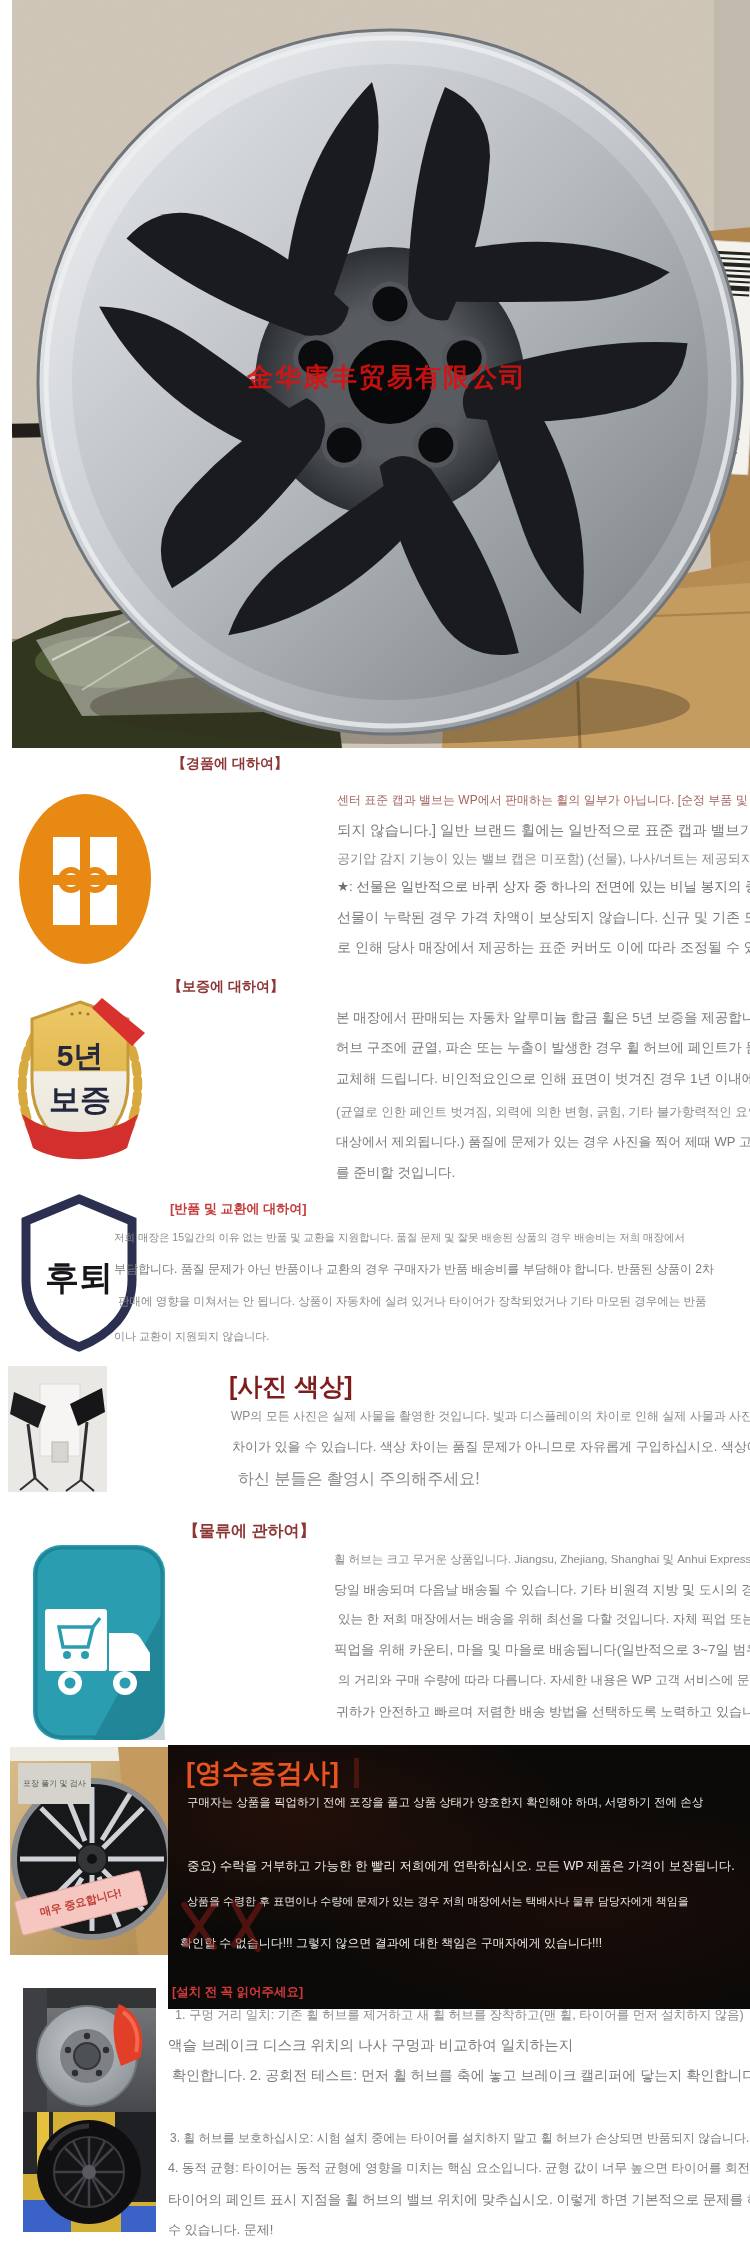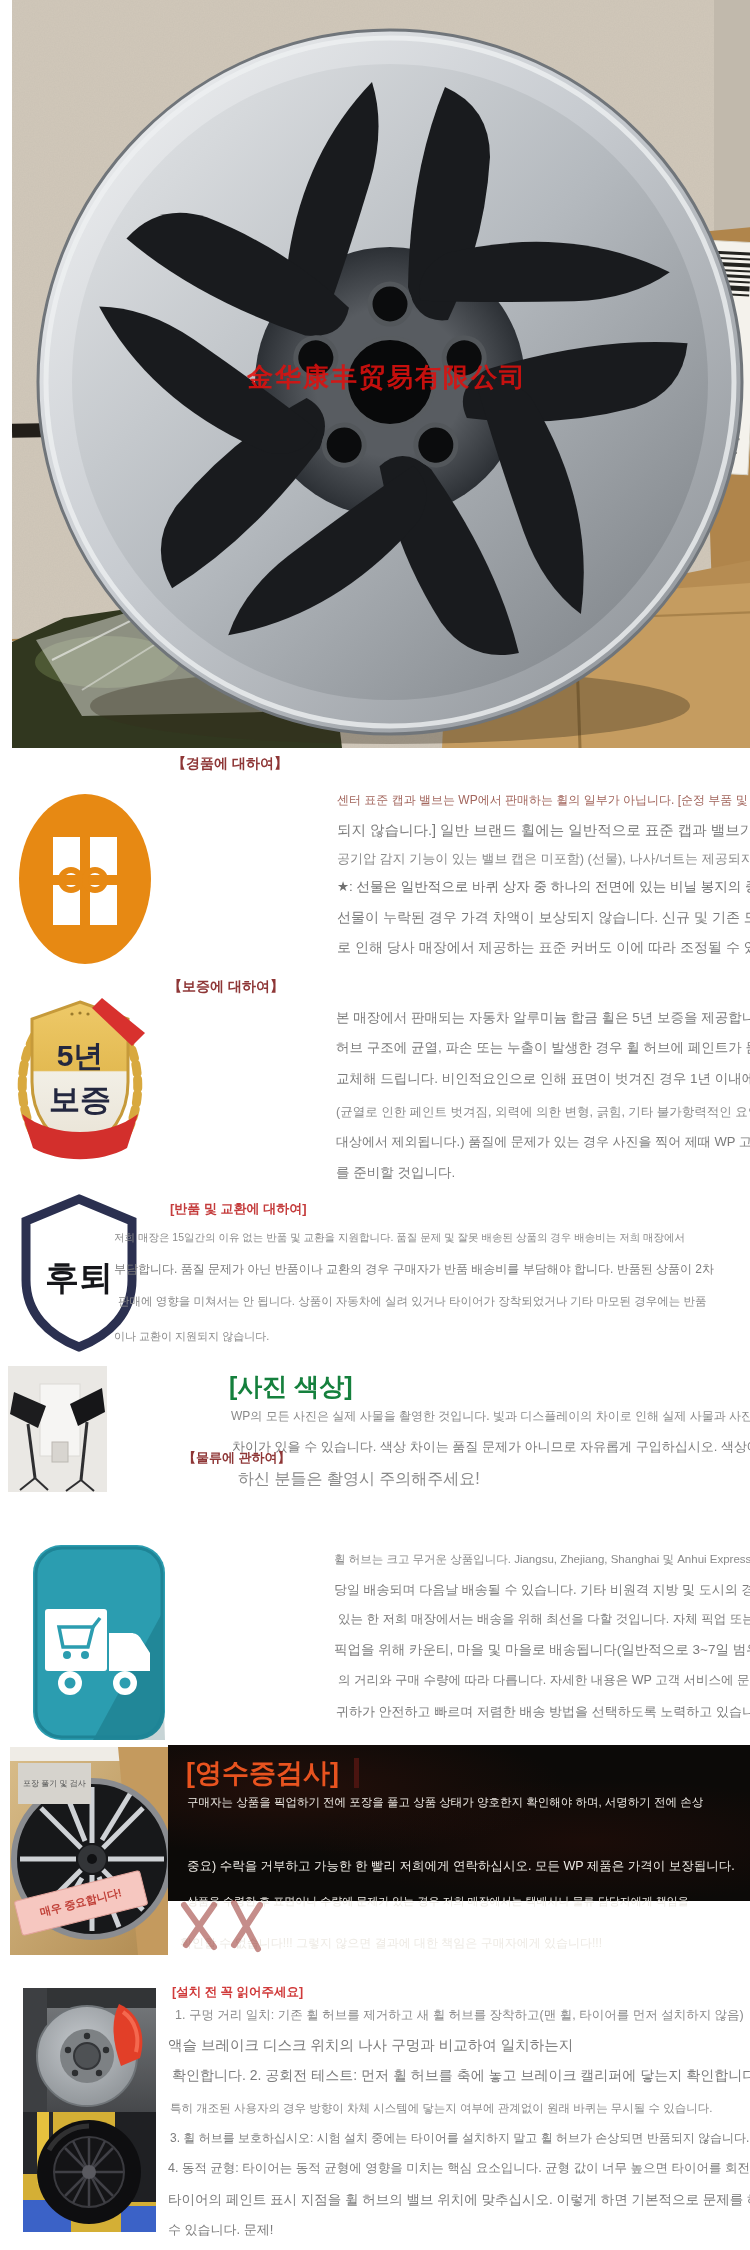--- a/index.html
+++ b/index.html
@@ -3,21 +3,21 @@
 <meta charset="utf-8">
 <style>
   html,body{margin:0;padding:0;background:#fff;}
   .stage{position:relative;width:750px;height:2250px;overflow:hidden;background:#fff;
          font-family:"Liberation Sans","DejaVu Sans",sans-serif;}
   .abs{position:absolute;}
   .ln{position:absolute;white-space:nowrap;color:#7b7b7b;line-height:1.25;}
   .ttl{position:absolute;white-space:nowrap;font-weight:bold;color:#8e3636;}
   .wm{position:absolute;left:0;right:0;top:360px;text-align:center;
       font-size:26px;font-weight:bold;letter-spacing:2px;color:rgba(222,16,14,.88);}
-  .blackbox{position:absolute;left:168px;top:1745px;width:582px;height:156px;background:#0c0a08;
+  .blackbox{position:absolute;left:168px;top:1745px;width:582px;height:264px;background:#0c0a08;
       background-image:radial-gradient(ellipse at 22% 28%,rgba(70,22,12,.4),transparent 42%),
                        radial-gradient(ellipse at 72% 62%,rgba(55,16,9,.35),transparent 46%);}
   .rphoto{position:absolute;left:10px;top:1747px;width:158px;height:208px;overflow:hidden;}
   .sticker{position:absolute;left:6px;top:138px;width:128px;height:34px;background:#f6c7c0;
       border:1px solid #e3a39b;border-radius:3px;transform:rotate(-14deg);
       color:#c04038;font-size:11px;font-weight:bold;line-height:32px;text-align:center;white-space:nowrap;}
   .ptag{position:absolute;left:8px;top:16px;padding:15px 5px;background:#d6d3cd;color:#555;
       font-size:8px;white-space:nowrap;}
 </style>
 </head>
@@ -210,26 +210,26 @@
     <polygon points="6,26 38,40 30,62 2,48" fill="#1c1c1e"></polygon>
     <line x1="20" y1="58" x2="27" y2="112" stroke="#2e2e30" stroke-width="3"></line>
     <line x1="27" y1="112" x2="12" y2="124" stroke="#2e2e30" stroke-width="2"></line>
     <line x1="27" y1="112" x2="40" y2="124" stroke="#2e2e30" stroke-width="2"></line>
     <polygon points="94,22 62,38 70,60 97,46" fill="#161618"></polygon>
     <line x1="79" y1="56" x2="73" y2="114" stroke="#2e2e30" stroke-width="3"></line>
     <line x1="73" y1="114" x2="58" y2="125" stroke="#2e2e30" stroke-width="2"></line>
     <line x1="73" y1="114" x2="86" y2="125" stroke="#2e2e30" stroke-width="2"></line>
     <rect x="44" y="76" width="16" height="20" fill="#d8d5d0" stroke="#bbb8b2"></rect>
   </svg>
-  <div class="ttl" style="left:229px;top:1370px;font-size:25px;color:#15803d;">[사진 색상]</div>
+  <div class="ttl" style="left:229px;top:1370px;font-size:25px;color:#7f1d1d;">[사진 색상]</div>
   <div class="ln" style="left:231px;top:1409px;font-size:12px;color:#8a8a8a;">WP의 모든 사진은 실제 사물을 촬영한 것입니다. 빛과 디스플레이의 차이로 인해 실제 사물과 사진 사이에 색상</div>
   <div class="ln" style="left:232px;top:1439px;font-size:13px;">차이가 있을 수 있습니다. 색상 차이는 품질 문제가 아니므로 자유롭게 구입하십시오. 색상에 매우 민감</div>
   <div class="ln" style="left:238px;top:1469px;font-size:16px;color:#8a8a8a;">하신 분들은 촬영시 주의해주세요!</div>
 
-  <div class="ttl" style="left:183px;top:1449px;font-size:13px;">【물류에 관하여】</div>
+  <div class="ttl" style="left:183px;top:1521px;font-size:16px;">【물류에 관하여】</div>
   <svg class="abs" style="left:33px;top:1545px;" width="132" height="195" viewBox="0 0 132 195">
     <rect width="132" height="195" rx="28" fill="#2b9db0"></rect>
     <path d="M128,70 L132,195 L60,195 Z" fill="rgba(0,60,70,.22)"></path>
     <rect x="3" y="3" width="126" height="189" rx="26" fill="none" stroke="#1e8496" stroke-width="3"></rect>
     <g transform="translate(10,44)">
       <rect x="2" y="20" width="62" height="62" rx="3" fill="#fff"></rect>
       <polygon points="16,38 50,38 45,58 20,58" fill="none" stroke="#2b9db0" stroke-width="3.5"></polygon>
       <line x1="50" y1="38" x2="57" y2="29" stroke="#2b9db0" stroke-width="3.5"></line>
       <circle cx="24" cy="66" r="4" fill="#2b9db0"></circle>
         <circle cx="42" cy="66" r="4" fill="#2b9db0"></circle>
@@ -334,19 +334,18 @@
         <line x1="90" y1="36" x2="42" y2="84"></line>
       <line x1="50" y1="29" x2="82" y2="91"></line>
         <line x1="82" y1="29" x2="50" y2="91"></line>
     </g>
     <circle cx="66" cy="60" r="7" fill="#5a5a60"></circle>
     <path d="M26,38 A46,46 0 0 1 66,14" fill="none" stroke="rgba(255,255,255,.14)" stroke-width="5"></path>
   </svg>
   <div class="ln" style="left:175px;top:2008px;font-size:12.5px;color:#8a8a8a;">1. 구멍 거리 일치: 기존 휠 허브를 제거하고 새 휠 허브를 장착하고(맨 휠, 타이어를 먼저 설치하지 않음)</div>
   <div class="ln" style="left:168px;top:2036px;font-size:14.5px;">액슬 브레이크 디스크 위치의 나사 구멍과 비교하여 일치하는지</div>
   <div class="ln" style="left:172px;top:2067px;font-size:14px;">확인합니다. 2. 공회전 테스트: 먼저 휠 허브를 축에 놓고 브레이크 캘리퍼에 닿는지 확인합니다.</div>
-  <div class="ln" style="left:170px;top:2101px;font-size:11.5px;color:#8a8a8a;">특히 개조된 사용자의 경우 방향이 차체 시스템에 닿는지 여부에 관계없이 원래 바퀴는 무시될 수 있습니다.</div>
   <div class="ln" style="left:170px;top:2131px;font-size:12px;">3. 휠 허브를 보호하십시오: 시험 설치 중에는 타이어를 설치하지 말고 휠 허브가 손상되면 반품되지 않습니다.</div>
   <div class="ln" style="left:168px;top:2161px;font-size:12.5px;">4. 동적 균형: 타이어는 동적 균형에 영향을 미치는 핵심 요소입니다. 균형 값이 너무 높으면 타이어를 회전시키고</div>
   <div class="ln" style="left:168px;top:2192px;font-size:13.5px;">타이어의 페인트 표시 지점을 휠 허브의 밸브 위치에 맞추십시오. 이렇게 하면 기본적으로 문제를 해결할</div>
   <div class="ln" style="left:168px;top:2222px;font-size:13px;">수 있습니다. 문제!</div>
 
 </div>
 
 </body></html>

